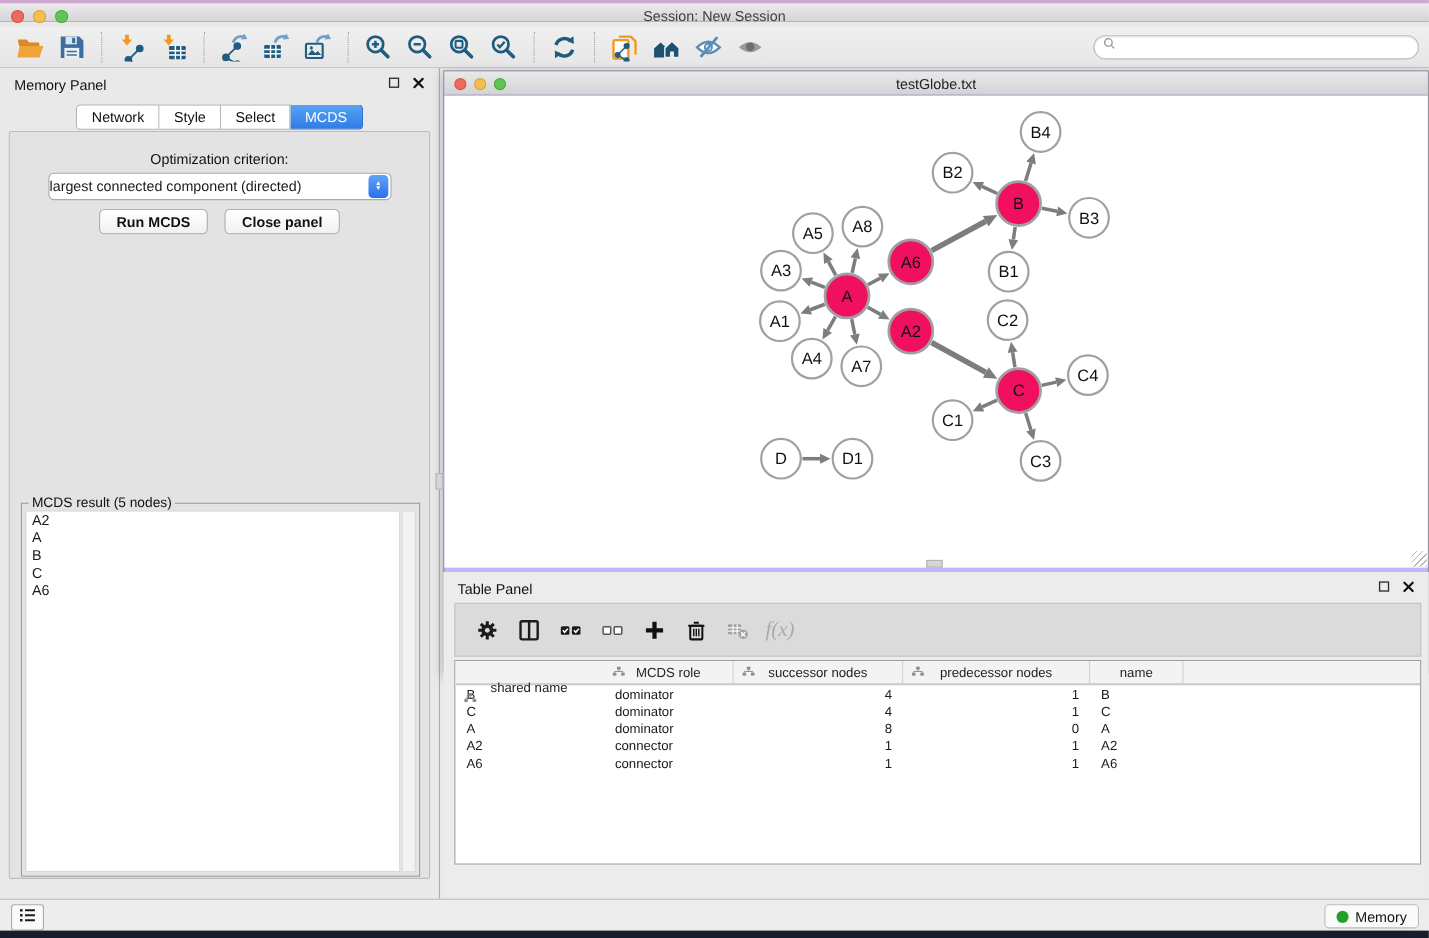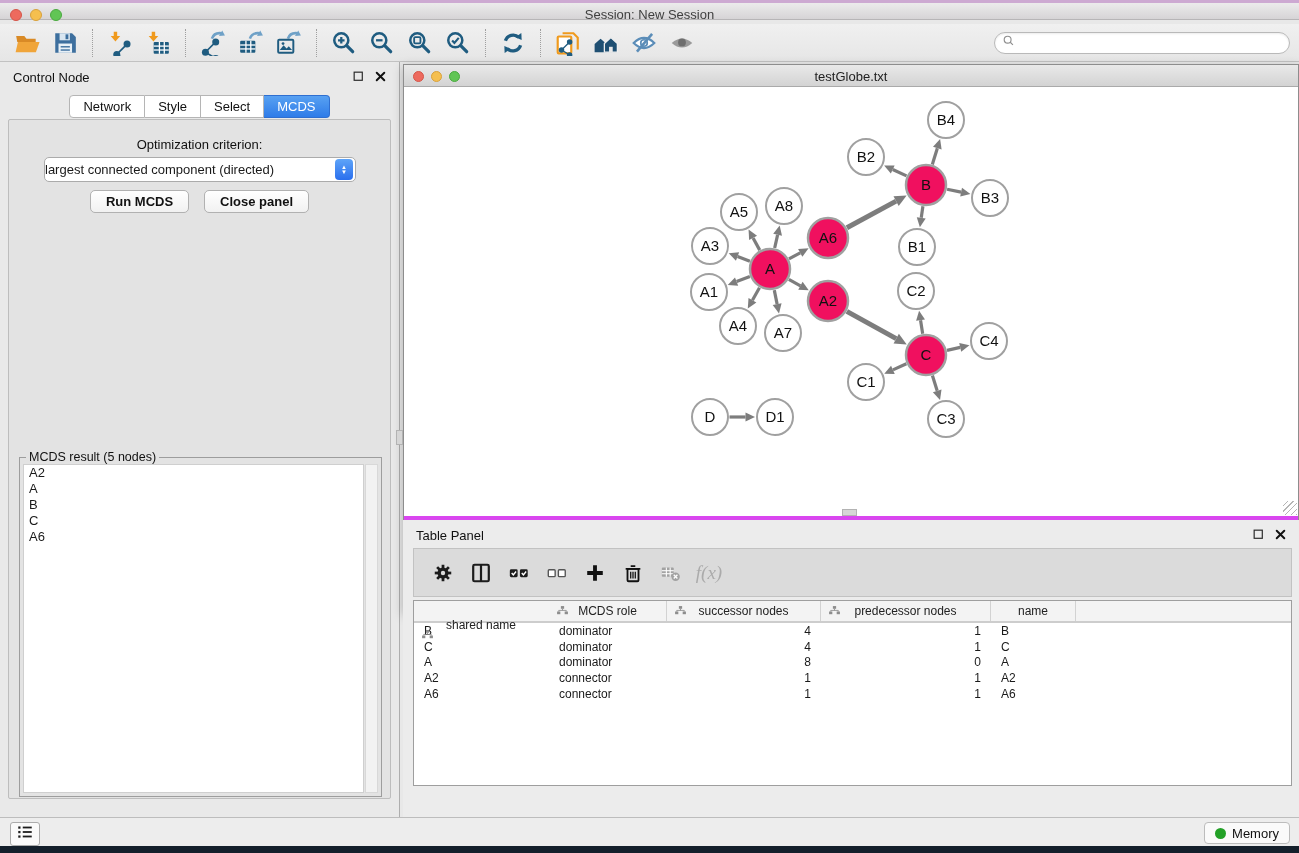--- a/index.html
+++ b/index.html
@@ -45,21 +45,21 @@
      display:flex; flex-direction:column; align-items:center; justify-content:center; color:#fff; font-size:6px; line-height:5px; }
   .btn-row { position:absolute; left:0; right:0; top:70px; display:flex; justify-content:center; gap:15px; }
   .mac-btn { font-size:13px; padding:3px 15px; background:linear-gradient(#ffffff,#f1f1f1); border:1px solid #b1b1b1; border-radius:5px; color:#111;font-weight:bold; }
   .groupbox { position:absolute; left:10px; top:337px; width:363px; height:340px; border:1px solid #9d9d9d; background:#e3e3e3; }
   .groupbox .legend { position:absolute; left:6px; top:-8px; background:#e3e3e3; padding:0 3px; font-size:12.5px; color:#111; }
   .result-list { position:absolute; left:3px; top:6px; right:17px; bottom:3px; background:#fff; border:1px solid #cfcfcf; font-size:13px; overflow:hidden; }
   .result-list .item { padding:0 5px; height:16px; line-height:16px; }
   .scroll-track { position:absolute; top:6px; right:3px; bottom:3px; width:13px; background:#f2f2f2; border:1px solid #d8d8d8; }
 
   
-  .net-window { position:absolute; left:403px; top:64px; width:896px; height:548px; background:#d946ef;
+  .net-window { position:absolute; left:403px; top:64px; width:896px; height:548px; background:#c4b5fd;
     border:1px solid #8d8d8d; box-shadow:0 3px 10px rgba(0,0,0,.25); }
   .net-titlebar { position:absolute; left:0; top:0; width:100%; height:22px; background:linear-gradient(#e9e9e9,#d3d3d3); border-bottom:1px solid #aaa; }
   .net-titlebar .lights { top:6px; left:9px; gap:7px; }
   .net-titlebar .light { width:11px; height:11px; }
   .net-title { position:absolute; left:0; right:0; top:4px; text-align:center; font-size:13px; color:#222; }
   .net-canvas { position:absolute; left:0; top:22px; width:894px; height:429px; background:#fff; }
   .resize-grip { position:absolute; right:1px; bottom:1px; width:14px; height:14px;
     background:repeating-linear-gradient(135deg, transparent 0 3px, #b5b5b5 3px 4px); }
   .split-handle-v { position:absolute; left:396px; top:430px; width:7px; height:15px; background:#d6d6d6; border:1px solid #b3b3b3; }
   .split-handle-h { position:absolute; left:842px; top:509px; width:15px; height:7px; background:#d6d6d6; border:1px solid #b3b3b3; }
@@ -307,21 +307,21 @@
       <span id="search-mag"><svg width="15" height="15" viewBox="0 0 24 24">
             <circle cx="9" cy="9" r="5.5" fill="none" stroke="#8e8e8e" stroke-width="1.8"></circle>
             <line x1="13.2" y1="13.2" x2="17.5" y2="17.5" stroke="#8e8e8e" stroke-width="1.8"></line>
           </svg></span>
       <input placeholder="" style="">
     </div>
   </div>
 
   <div class="control-panel">
     <div class="panel-head">
-      <div class="panel-title">Control Node</div>
+      <div class="panel-title">Memory Panel</div>
       <div class="panel-icons">
         <span id="cp-float"><svg width="13" height="13" viewBox="0 0 24 24">
               <rect x="4" y="4" width="15" height="15" fill="none" stroke="#2b2b2b" stroke-width="2.2"></rect>
             </svg></span>
         <span id="cp-close"><svg width="13" height="13" viewBox="0 0 24 24">
               <path d="M5 5 L19 19 M19 5 L5 19" stroke="#111" stroke-width="3.6" stroke-linecap="round"></path>
             </svg></span>
       </div>
     </div>
     <div class="ctab-row" id="cp-tabs">

